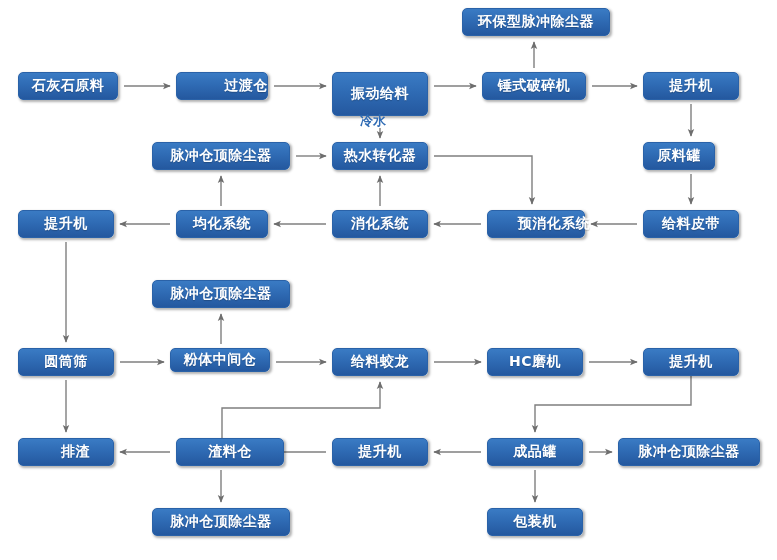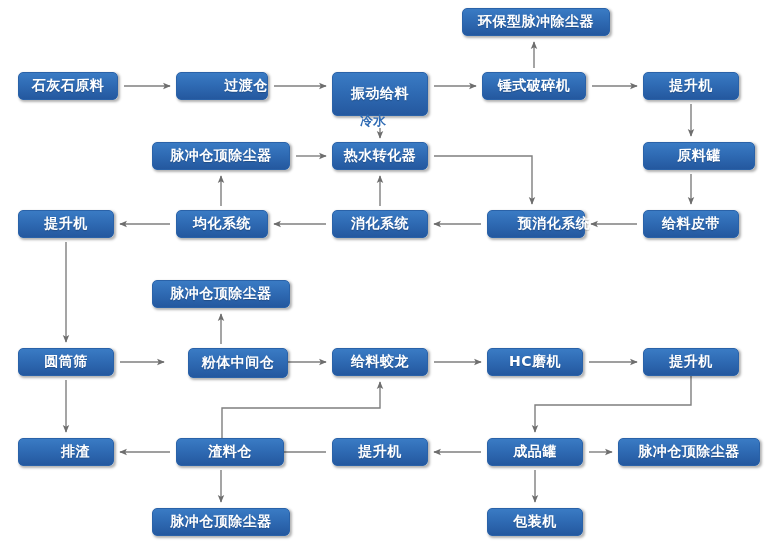--- a/index.html
+++ b/index.html
@@ -97,29 +97,29 @@
 
   <div id="nodes">
       <div class="node" style="left: 18px; top: 72px; width: 100px; height: 28px;">石灰石原料</div>
       <div class="node" style="left: 176px; top: 72px; width: 92px; height: 28px; padding-left: 48px;">过渡仓</div>
       <div class="node" style="left: 332px; top: 72px; width: 96px; height: 44px;">振动给料</div>
       <div class="node" style="left: 482px; top: 72px; width: 104px; height: 28px;">锤式破碎机</div>
       <div class="node" style="left: 643px; top: 72px; width: 96px; height: 28px;">提升机</div>
       <div class="node" style="left: 462px; top: 8px; width: 148px; height: 28px;">环保型脉冲除尘器</div>
       <div class="node" style="left: 152px; top: 142px; width: 138px; height: 28px;">脉冲仓顶除尘器</div>
       <div class="node" style="left: 332px; top: 142px; width: 96px; height: 28px;">热水转化器</div>
-      <div class="node" style="left: 643px; top: 142px; width: 112px; height: 28px;">原料罐</div>
+      <div class="node" style="left: 643px; top: 142px; width: 72px; height: 28px;">原料罐</div>
       <div class="node" style="left: 18px; top: 210px; width: 96px; height: 28px;">提升机</div>
       <div class="node" style="left: 176px; top: 210px; width: 92px; height: 28px;">均化系统</div>
       <div class="node" style="left: 332px; top: 210px; width: 96px; height: 28px;">消化系统</div>
       <div class="node" style="left: 487px; top: 210px; width: 98px; height: 28px; padding-left: 36px;">预消化系统</div>
       <div class="node" style="left: 643px; top: 210px; width: 96px; height: 28px;">给料皮带</div>
       <div class="node" style="left: 152px; top: 280px; width: 138px; height: 28px;">脉冲仓顶除尘器</div>
       <div class="node" style="left: 18px; top: 348px; width: 96px; height: 28px;">圆筒筛</div>
-      <div class="node" style="left: 188px; top: 348px; width: 100px; height: 30px;">粉体中间仓</div>
+      <div class="node" style="left: 170px; top: 348px; width: 100px; height: 24px;">粉体中间仓</div>
       <div class="node" style="left: 332px; top: 348px; width: 96px; height: 28px;">给料蛟龙</div>
       <div class="node" style="left: 487px; top: 348px; width: 96px; height: 28px;">HC磨机</div>
       <div class="node" style="left: 643px; top: 348px; width: 96px; height: 28px;">提升机</div>
       <div class="node" style="left: 18px; top: 438px; width: 96px; height: 28px; padding-left: 19px;">排渣</div>
       <div class="node" style="left: 176px; top: 438px; width: 108px; height: 28px;">渣料仓</div>
       <div class="node" style="left: 332px; top: 438px; width: 96px; height: 28px;">提升机</div>
       <div class="node" style="left: 487px; top: 438px; width: 96px; height: 28px;">成品罐</div>
       <div class="node" style="left: 618px; top: 438px; width: 142px; height: 28px;">脉冲仓顶除尘器</div>
       <div class="node" style="left: 152px; top: 508px; width: 138px; height: 28px;">脉冲仓顶除尘器</div>
       <div class="node" style="left: 487px; top: 508px; width: 96px; height: 28px;">包装机</div>

